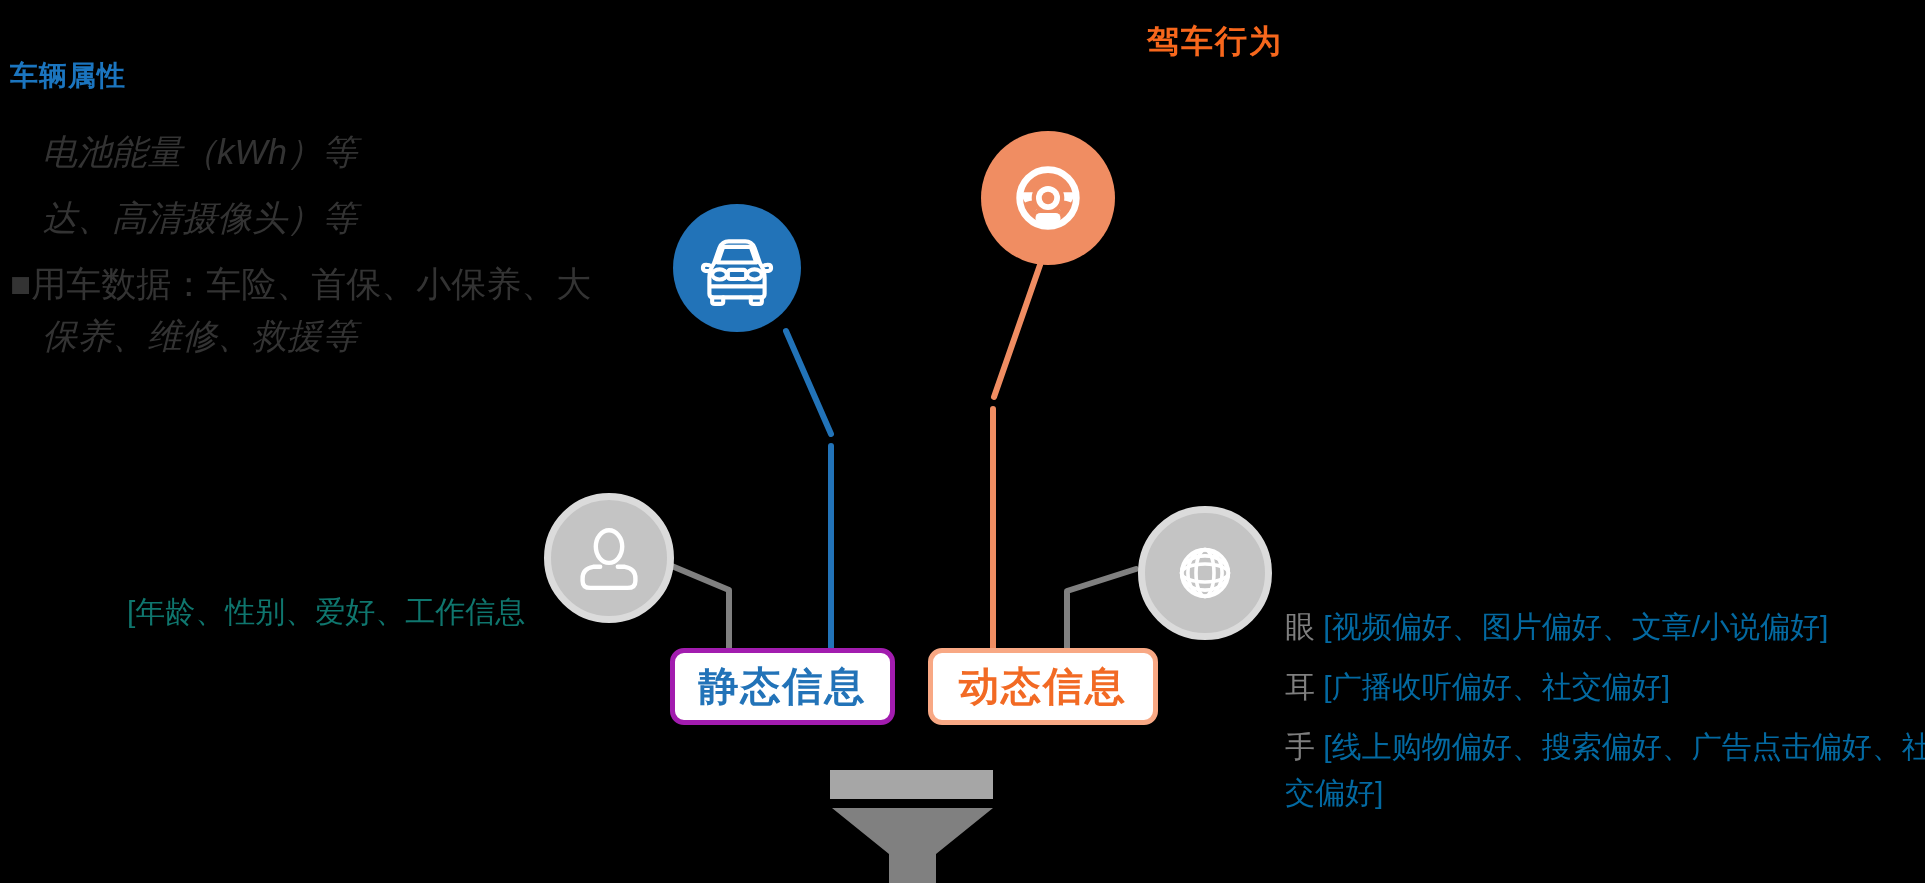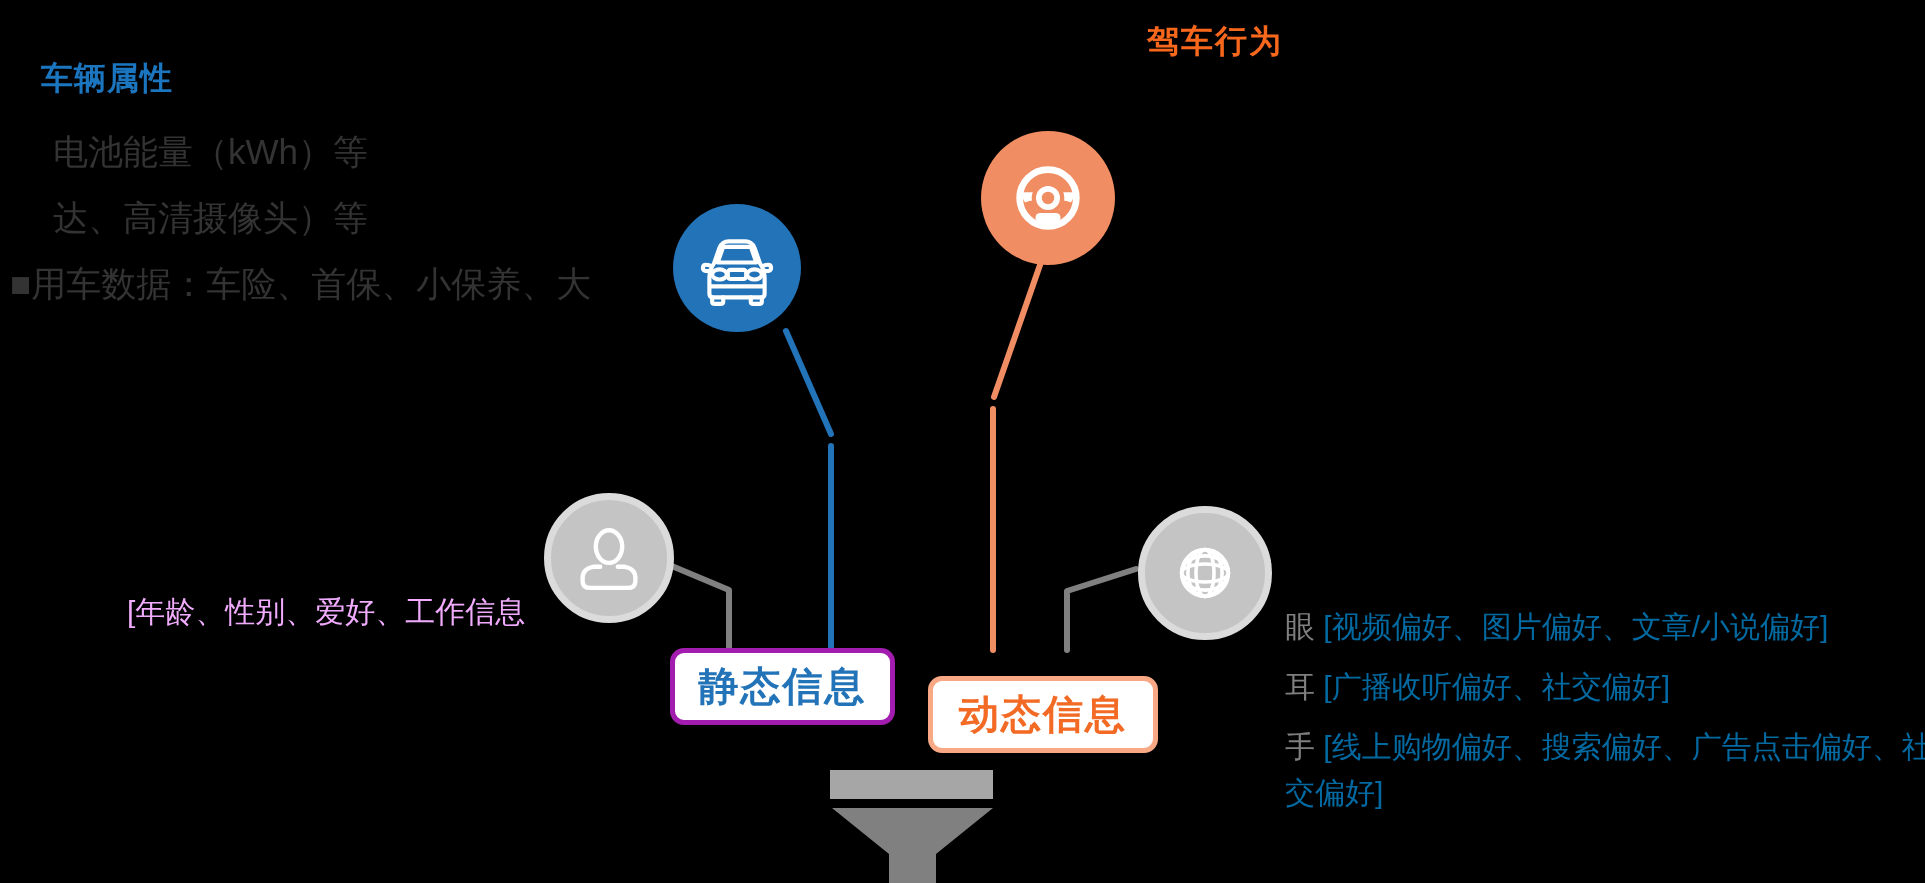--- a/index.html
+++ b/index.html
@@ -2,35 +2,35 @@
 <html><head>
 <meta charset="utf-8">
 <style>
   html,body{margin:0;padding:0;background:#000;}
   #canvas{
     position:relative;width:1925px;height:883px;background:#000;overflow:hidden;
     font-family:"Liberation Sans", sans-serif;
   }
   .abs{position:absolute;}
   
-  .panel-title{font-size:32px;font-weight:bold;color:#1B75BF;letter-spacing:1px;margin-left:31px;}
+  .panel-title{font-size:28px;font-weight:bold;color:#1B75BF;letter-spacing:1px;}
   .bullets{color:#333333;font-size:35px;line-height:52px;width:640px;}
   .bullet-group{margin-bottom:14px;}
   .bullet-line{white-space:nowrap;}
-  .bullet-line.cont{margin-left:43px;}
-  .person-note{color:#f0abfc;font-size:30px;white-space:nowrap;}
+  .bullet-line.cont{margin-left:32px;font-style:italic;}
+  .person-note{color:#0f766e;font-size:30px;white-space:nowrap;}
   
   .driving-title{font-size:32px;font-weight:bold;color:#F7671C;letter-spacing:2px;}
   
   .info-box{
     background:#ffffff;border-radius:14px;display:flex;align-items:center;justify-content:center;
     font-size:40px;font-weight:bold;letter-spacing:2px;box-sizing:border-box;
   }
   .info-box.static{border:5px solid #a21caf;color:#2273B8;}
-  .info-box.dynamic{border:5px solid #F8A884;color:#F26A24;margin-top:28px;}
+  .info-box.dynamic{border:5px solid #F8A884;color:#F26A24;}
   
   .icon-circle{border-radius:50%;display:flex;align-items:center;justify-content:center;box-sizing:border-box;}
   .circle-blue{background:#2273B8;}
   .circle-orange{background:#F08D62;}
   .circle-gray{background:#C4C4C4;border:7px solid #DBDBDB;}
   
   .senses{width:650px;font-size:30px;line-height:46px;}
   .sense-row{margin-bottom:14px;}
   .sense-organ{color:#7F7F7F;}
   .sense-detail{color:#0369a1;}
@@ -61,20 +61,21 @@
 
   <div class="abs bullets" style="left:10px;top:126px;">
     <div class="bullet-group">
       <div class="bullet-line cont">电池能量（kWh）等</div>
     </div>
     <div class="bullet-group">
       <div class="bullet-line cont">达、高清摄像头）等</div>
     </div>
     <div class="bullet-group">
       <div class="bullet-line">■用车数据：车险、首保、小保养、大</div>
+      <div class="bullet-line cont">保养、维修、救援等</div>
     </div>
   </div>
 
   <div class="abs person-note" style="left:127px;top:592px;">[年龄、性别、爱好、工作信息</div>
 
   <div class="abs driving-title" style="left:1147px;top:20px;">驾车行为</div>
 
   <div class="abs icon-circle circle-blue" style="left:673px;top:204px;width:128px;height:128px;">
     <span>
       <svg width="92" height="92" viewBox="0 0 100 100" fill="none" stroke="#ffffff" stroke-width="4.5" stroke-linecap="round" stroke-linejoin="round">

